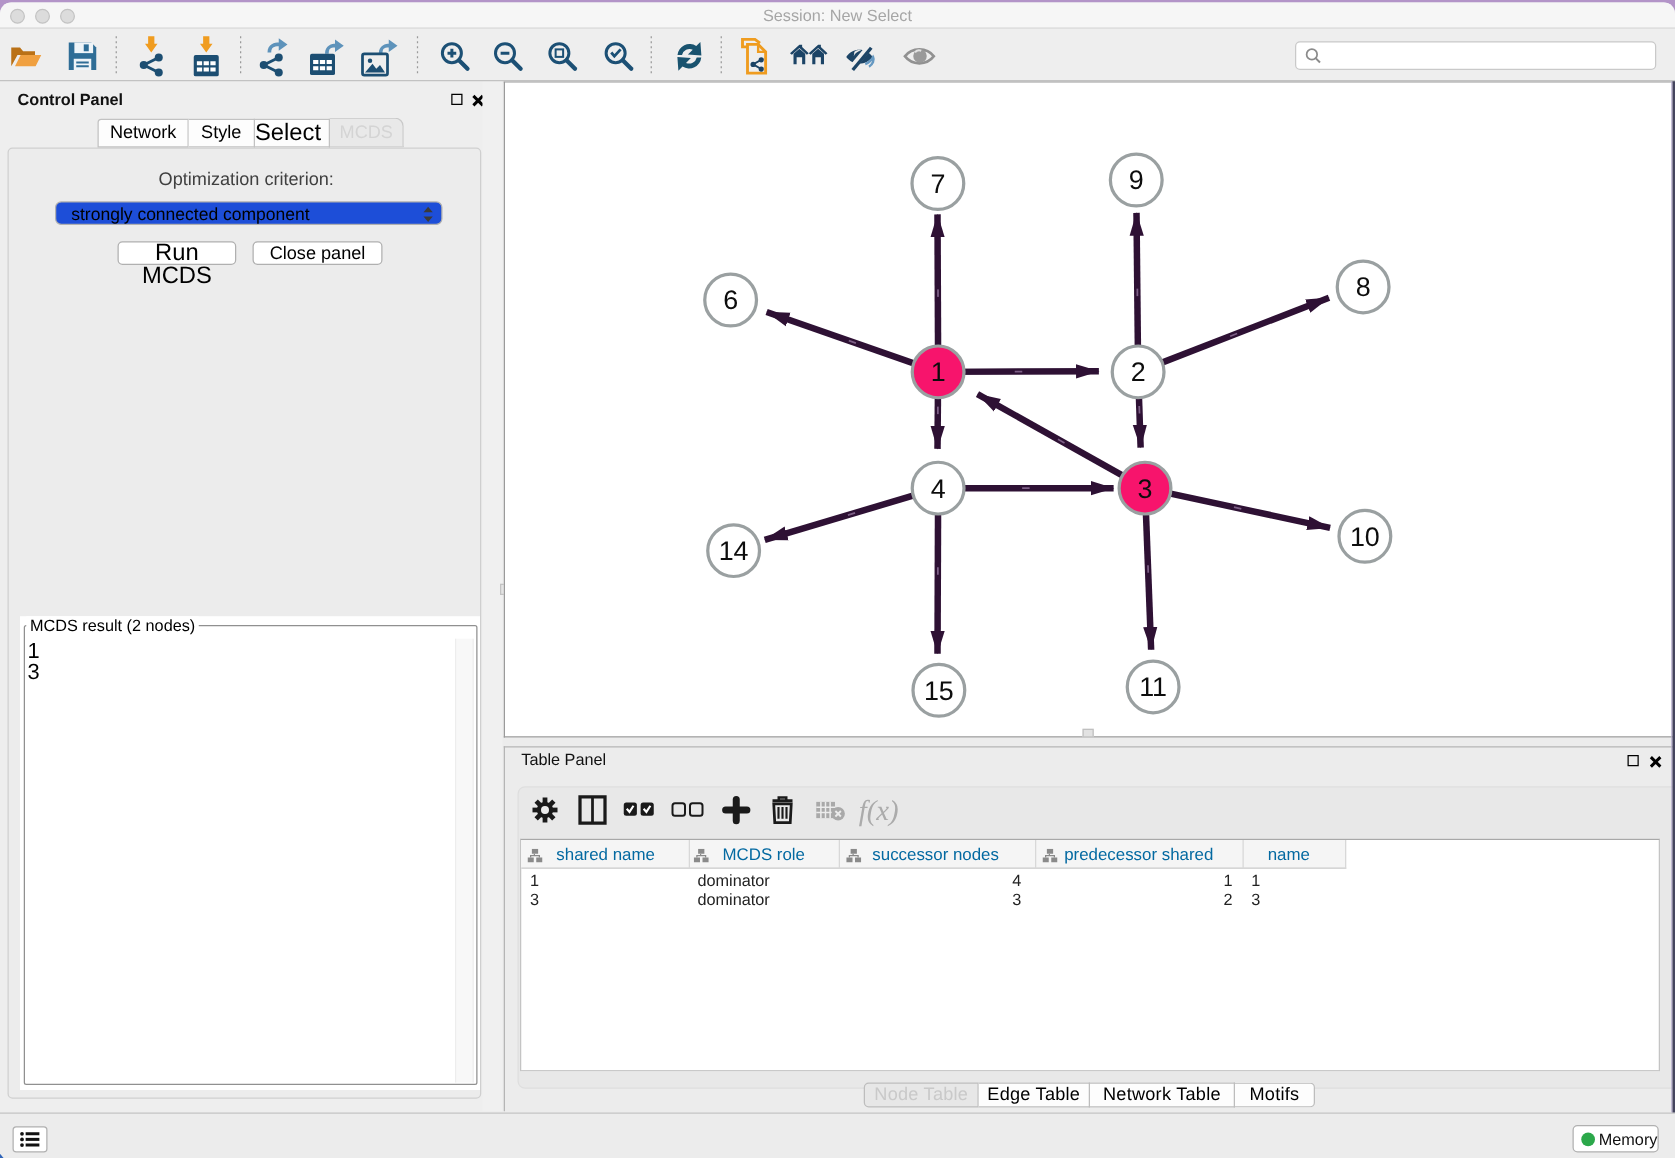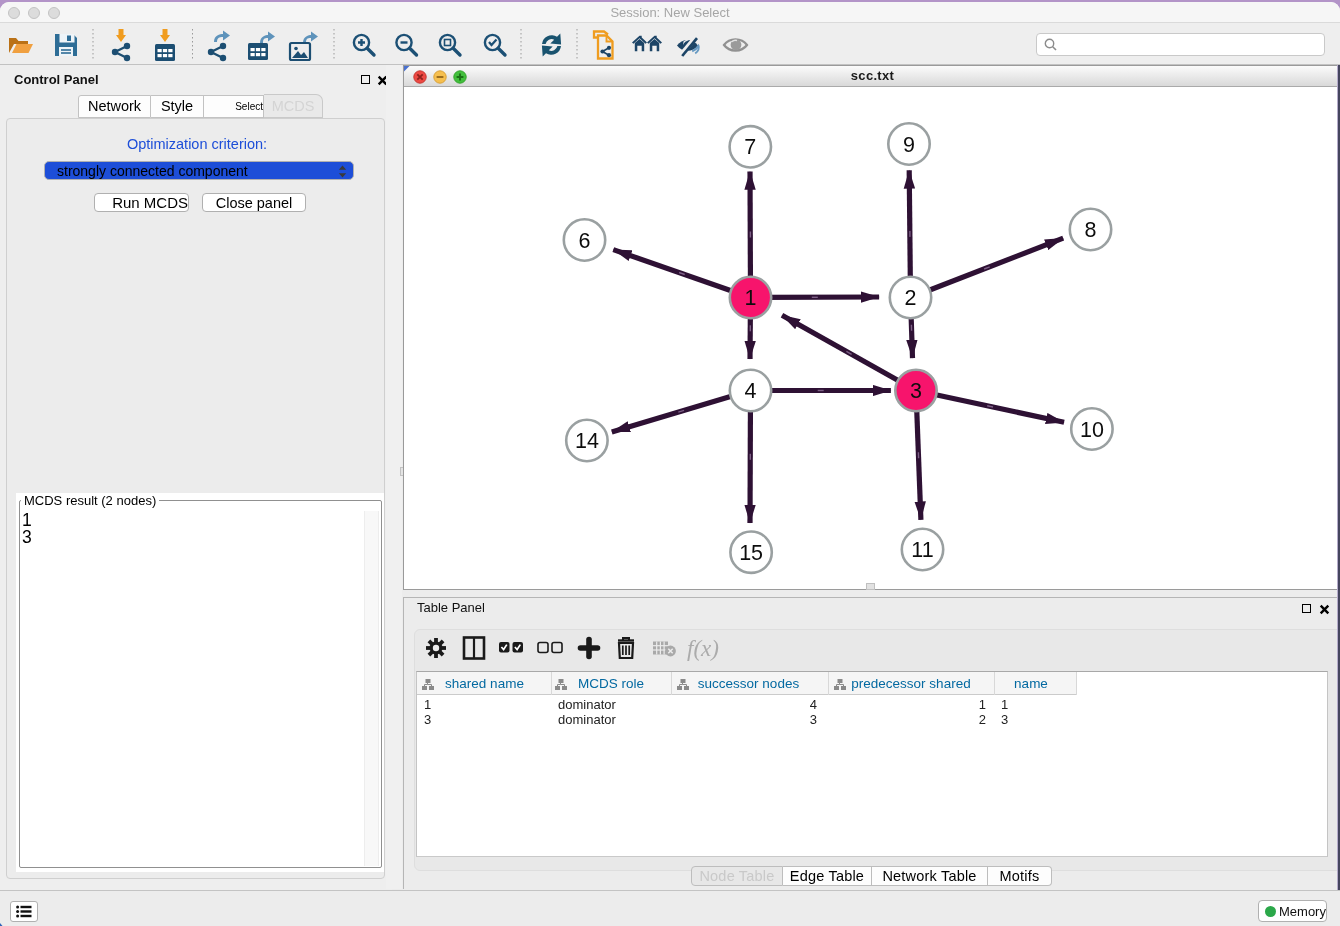--- a/index.html
+++ b/index.html
@@ -178,60 +178,46 @@
       <div class="abs" style="left:14px;top:8px;font-size:13px;color:#111;font-weight:bold;">Control Panel</div>
       <div class="abs" style="left:361px;top:11px;width:9px;height:9px;border:1.5px solid #000;"></div>
       <svg class="abs" style="left:377px;top:11px;" width="11" height="11" viewBox="0 0 11 11">
         <path d="M1.7,1.7 L9.3,9.3 M9.3,1.7 L1.7,9.3" stroke="#000" stroke-width="2.4"></path>
       </svg>
 
       <div class="abs" style="left:6px;top:54px;width:379px;height:761px;background:#ececec;border:1px solid #cfcfcf;border-radius:4px;"></div>
 
       <div class="abs" style="left:78px;top:31px;width:73px;height:23px;background:#fdfdfd;border:1px solid #c2c2c2;border-radius:3px 0 0 0;color:#000;font-size:14.5px;text-align:center;line-height:21px;">Network</div>
       <div class="abs" style="left:151px;top:31px;width:53px;height:23px;background:#fdfdfd;border:1px solid #c2c2c2;border-left:none;color:#000;font-size:14.5px;text-align:center;line-height:21px;">Style</div>
-      <div class="abs" style="left:204px;top:31px;width:60px;height:23px;background:#fdfdfd;border:1px solid #c2c2c2;border-left:none;color:#000;font-size:10px;text-align:right;line-height:21px;">Select</div>
+      <div class="abs" style="left:204px;top:31px;width:60px;height:23px;background:#fdfdfd;border:1px solid #c2c2c2;border-left:none;color:#000;font-size:19px;text-align:left;line-height:21px;">Select</div>
       <div class="abs" style="left:264px;top:30px;width:59px;height:24px;background:#e9e9e9;border:1px solid #c9c9c9;border-left:none;border-radius:0 7px 0 0;color:#d4d4d4;font-size:14.5px;text-align:center;line-height:22px;">MCDS</div>
-      <div class="abs" style="left:37px;top:72px;width:320px;text-align:center;font-size:14.5px;color:#1d4ed8;">Optimization criterion:</div>
+      <div class="abs" style="left:37px;top:72px;width:320px;text-align:center;font-size:14.5px;color:#404040;">Optimization criterion:</div>
 
       <div class="abs" style="left:44px;top:97px;width:310px;height:19px;background:#1d4ed8;border:1px solid #b0b0b0;border-radius:5px;">
         <div class="abs" style="left:12px;top:0.5px;font-size:14px;color:#000;">strongly connected component</div>
         <svg class="abs" style="right:4px;top:2px;" width="13" height="15" viewBox="0 0 13 15">
           <path d="M2.8,5.8 L6.5,1.4 L10.2,5.8 Z M2.8,9.2 L6.5,13.6 L10.2,9.2 Z" fill="#3a3a3a"></path>
         </svg>
       </div>
 
-      <div class="abs" style="left:94px;top:129px;width:95px;height:19px;background:#fff;border:1px solid #b0b0b0;border-radius:4px;font-size:15px;text-align:right;line-height:18px;color:#000;">Run MCDS</div>
+      <div class="abs" style="left:94px;top:129px;width:95px;height:19px;background:#fff;border:1px solid #b0b0b0;border-radius:4px;font-size:19px;text-align:center;line-height:18px;color:#000;">Run MCDS</div>
       <div class="abs" style="left:202px;top:129px;width:104px;height:19px;background:#fff;border:1px solid #b0b0b0;border-radius:4px;font-size:14.5px;text-align:center;line-height:18px;color:#000;">Close panel</div>
 
       <div class="abs" style="left:16px;top:429px;width:368px;height:379px;background:#fff;">
         <div class="abs" style="left:2.5px;top:7px;width:363px;height:368px;border:1px solid #909090;border-radius:2px;"></div>
         <div class="abs" style="left:348px;top:18px;width:15px;height:355px;background:#f8f8f8;border-left:1px solid #ededed;border-right:1px solid #ededed;"></div>
         <div class="abs" style="left:6px;top:19px;font-size:17.5px;color:#000;line-height:17px;">1<br>3</div>
         <div class="abs" style="left:5px;top:0;font-size:13px;color:#000;background:#fff;padding:0 3px;">MCDS result (2 nodes)</div>
       </div>
     </div>
 
     <div class="abs" style="left:386px;top:1px;width:16px;height:824px;background:#f0f0f0;"></div>
     <div class="abs" style="left:400px;top:403px;width:7px;height:9px;background:#e4e4e4;border:1px solid #c2c2c2;"></div>
 
     <div class="abs" id="netframe" style="left:403px;top:1px;width:937px;height:525px;border:1px solid #9a9a9a;border-right:none;background:#fff;">
-      <div class="abs" style="left:0;top:0;width:937px;height:21px;background:linear-gradient(#fbfbfb,#d9d9d9);border-bottom:1px solid #aaaaaa;">
-        <div class="abs" style="left:0;top:2px;width:937px;text-align:center;font-size:13px;font-weight:bold;letter-spacing:0.3px;color:#1a1a1a;">scc.txt</div>
-        <svg class="abs" style="left:9px;top:4px;" width="70" height="14" viewBox="0 0 70 14">
-          <circle cx="7" cy="7" r="6.2" fill="#ee4943" stroke="#c43a34" stroke-width="1"></circle>
-          <path d="M4.3,4.3 L9.7,9.7 M9.7,4.3 L4.3,9.7" stroke="#8e211c" stroke-width="1.8"></path>
-          <circle cx="27" cy="7" r="6.2" fill="#f6bf4e" stroke="#d9a23a" stroke-width="1"></circle>
-          <path d="M23.6,7 L30.4,7" stroke="#96691c" stroke-width="1.9"></path>
-          <circle cx="47" cy="7" r="6.2" fill="#42bf3c" stroke="#35a42e" stroke-width="1"></circle>
-          <path d="M43.6,7 L50.4,7 M47,3.6 L47,10.4" stroke="#1a7115" stroke-width="1.9"></path>
-        </svg>
-        <svg class="abs" style="left:0;top:0;" width="6" height="6">
-            <path d="M0,0 L5.5,0 L0,5.5 Z" fill="#4a71cf"></path>
-          </svg>
-      </div>
 
       <svg class="abs" style="left:1px;top:22px;" width="935" height="501" viewBox="0 0 935 501">
         <defs>
           <marker id="arr" viewBox="0 0 4 2.3" refX="3.7" refY="1.15" markerWidth="3.8" markerHeight="2.3" orient="auto">
             <path d="M0,0 L3.8,1.15 L0,2.3 Z" fill="#2e1134"></path>
           </marker>
         </defs>
         <g transform="translate(-404.5,-87.5)">
           <g stroke="#2e1134" stroke-width="5.2" marker-end="url(#arr)">
             <line x1="750" y1="297" x2="749.5" y2="171"></line>

